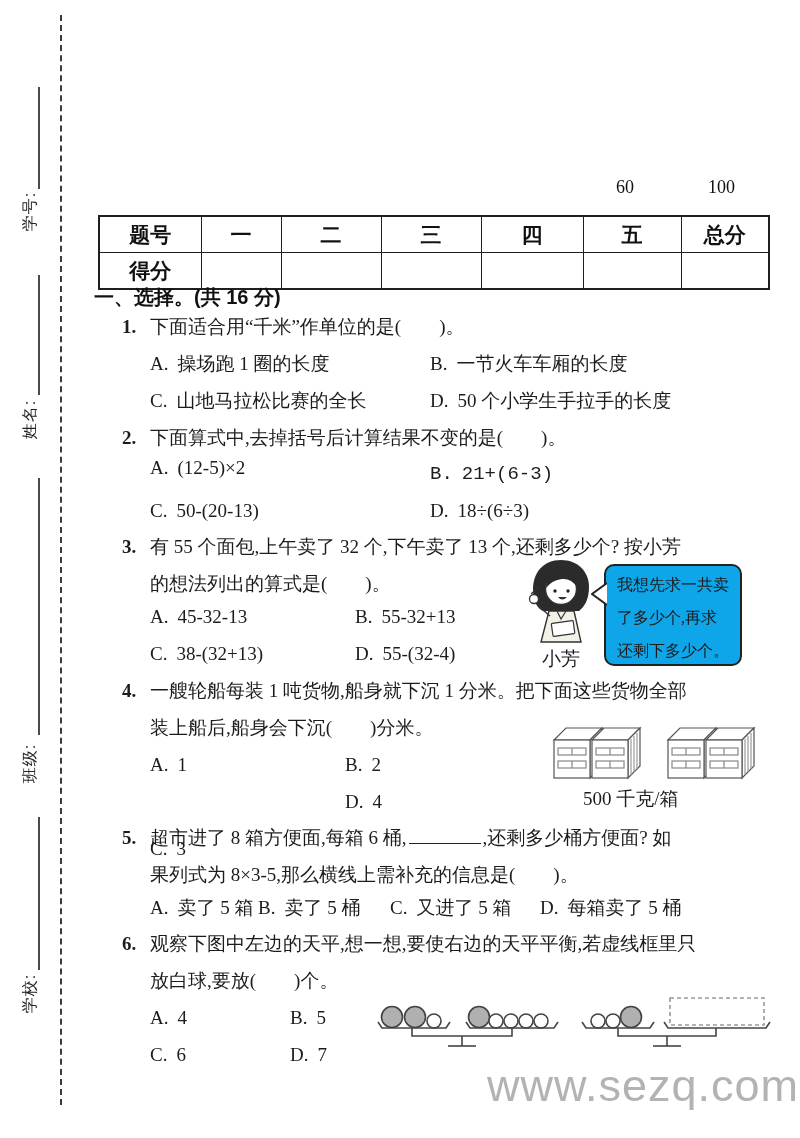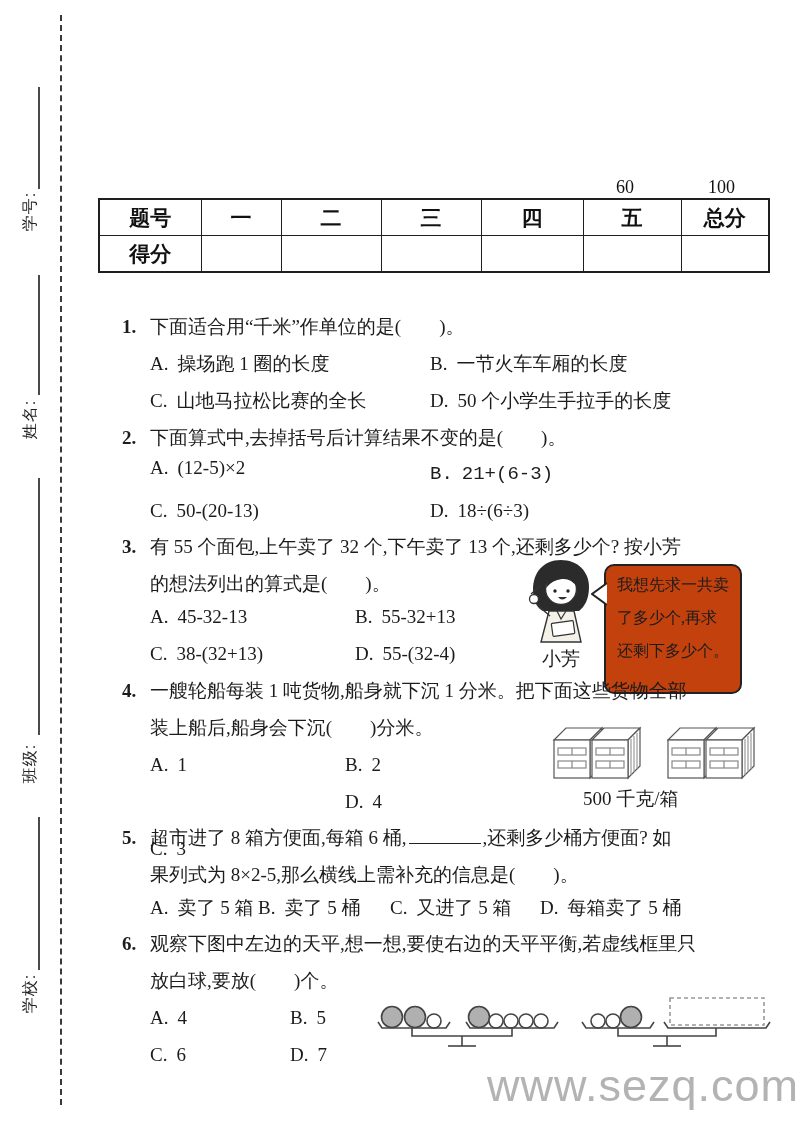--- a/index.html
+++ b/index.html
@@ -11,41 +11,41 @@
   .dash-rule{position:absolute;left:60px;top:15px;height:1090px;width:0;border-left:2px dashed #3a3a3a;}
   .blank-line{position:absolute;left:38px;width:2px;background:#4a4a4a;}
   .side-label{
     position:absolute;left:2px;width:56px;text-align:center;
     transform:rotate(-90deg);font-size:16px;letter-spacing:1px;
     font-family:"Liberation Sans","DejaVu Sans",sans-serif;color:#222;white-space:nowrap;
   }
   
   .marks{position:absolute;font-size:18px;color:#111;font-family:"Liberation Serif",serif;}
   table.score{
-    position:absolute;left:98px;top:198px;border-collapse:collapse;table-layout:fixed;
+    position:absolute;left:98px;top:215px;border-collapse:collapse;table-layout:fixed;
     width:670px;
   }
   table.score th,table.score td{
     border:1.6px solid #1f1f1f;height:35px;padding:0;text-align:center;vertical-align:middle;
     font-family:"Liberation Sans","DejaVu Sans",sans-serif;font-size:21px;font-weight:bold;color:#111;
   }
   table.score{border:2px solid #1f1f1f;}
   
   .sec-title{
     position:absolute;left:94px;top:284px;font-size:20px;font-weight:bold;color:#111;
     font-family:"Liberation Sans","DejaVu Sans",sans-serif;white-space:nowrap;
   }
   .line{position:absolute;font-size:19px;white-space:nowrap;color:#1c1c1c;line-height:26px;}
   .qnum{display:inline-block;width:28px;font-weight:bold;}
   .optlab{display:inline-block;margin-right:9px;}
   .blank{display:inline-block;width:72px;height:17px;border-bottom:1.6px solid #222;margin:0 2px;}
   
   .bubble{
-    position:absolute;left:604px;top:564px;width:138px;height:130px;
-    border:2px solid #222;border-radius:10px;background:#c2410c;
+    position:absolute;left:604px;top:564px;width:138px;height:102px;
+    border:2px solid #222;border-radius:10px;background:#0ea5e9;
     padding:2px 0 0 11px;box-sizing:border-box;
   }
   .bubble div{font-size:16px;line-height:33px;white-space:nowrap;color:#1c1c1c;}
   .bubble-tail{position:absolute;left:591px;top:582px;}
   .girl-svg{position:absolute;left:516px;top:556px;}
   
   .boxes-svg{position:absolute;left:552px;top:724px;}
   .balance-svg{position:absolute;left:372px;top:996px;}
   
   .watermark{
@@ -96,20 +96,21 @@
       <td></td>
       <td></td>
       <td></td>
       <td></td>
       <td></td>
       <td></td>
     </tr>
   </tbody>
     </table>
 
+  <div class="sec-title">一、选择。(共 16 分)</div>
 
   <div class="line" style="left:122px;top:314px;">
     <span class="qnum">1.</span><span>下面适合用“千米”作单位的是(　　)。</span>
   </div>
   <div class="line" style="left:150px;top:351px;">
     <span class="optlab">A.</span><span>操场跑 1 圈的长度</span>
   </div>
   <div class="line" style="left:430px;top:351px;">
     <span class="optlab">B.</span><span>一节火车车厢的长度</span>
   </div>
@@ -251,21 +252,21 @@
           <line x1="47" y1="9" x2="47" y2="45" stroke="#999"></line>
       </g>
     </g>
   </svg>
   <div class="line" style="left:583px;top:786px;">500 千克/箱</div>
 
   <div class="line" style="left:122px;top:825px;">
     <span class="qnum">5.</span><span>超市进了 8 箱方便面,每箱 6 桶,</span><span class="blank"></span><span>,还剩多少桶方便面? 如</span>
   </div>
   <div class="line" style="left:150px;top:862px;">
-    <span>果列式为 8×2-5,那么横线上需补充的信息是(　　)。</span>
+    <span>果列式为 8×3-5,那么横线上需补充的信息是(　　)。</span>
   </div>
   <div class="line" style="left:150px;top:895px;">
     <span class="optlab">A.</span><span>卖了 5 箱</span>
   </div>
   <div class="line" style="left:258px;top:895px;">
     <span class="optlab">B.</span><span>卖了 5 桶</span>
   </div>
   <div class="line" style="left:390px;top:895px;">
     <span class="optlab">C.</span><span>又进了 5 箱</span>
   </div>

